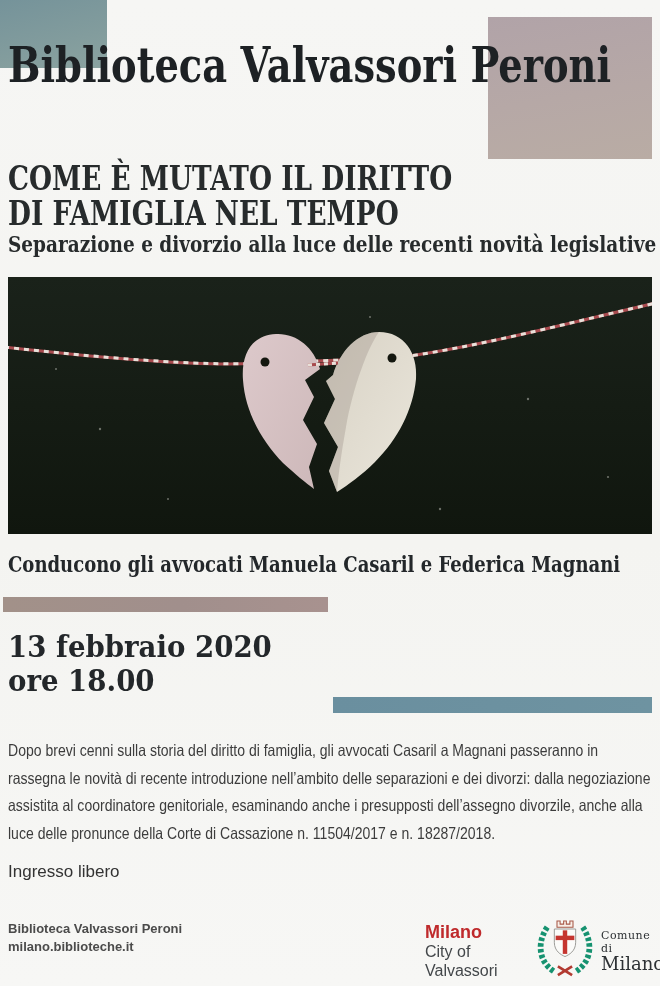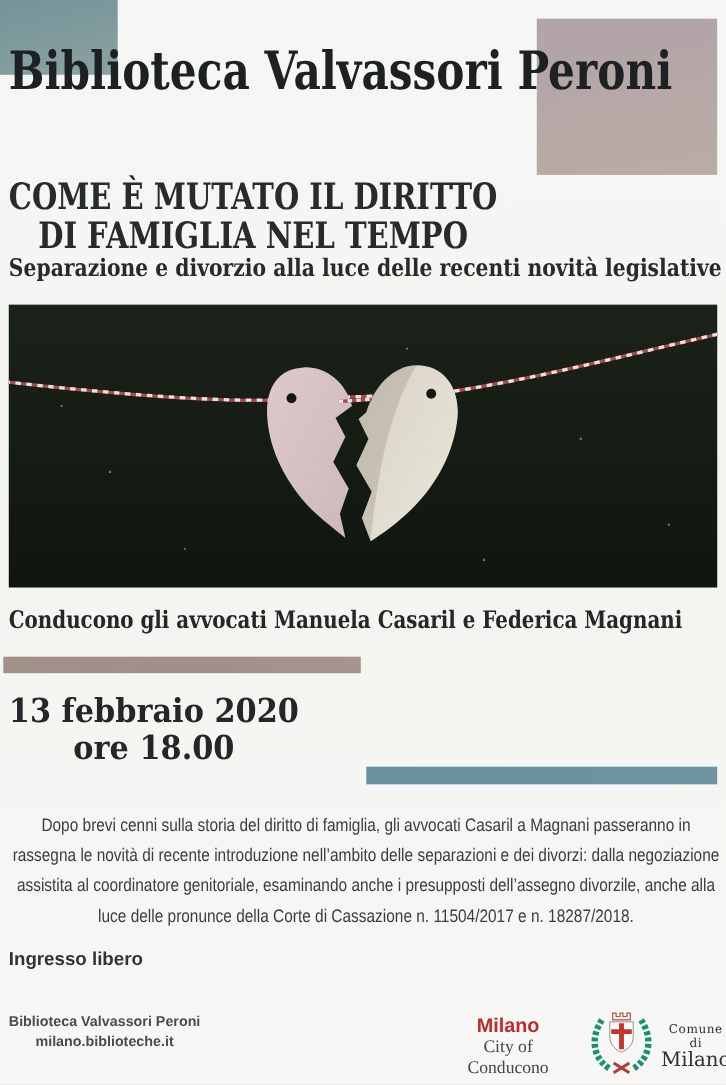--- a/index.html
+++ b/index.html
@@ -4,21 +4,20 @@
 <style>
   * { margin: 0; padding: 0; box-sizing: border-box; }
   html, body { background: #e8e8e6; }
   .poster {
     position: relative;
     width: 660px;
     height: 986px;
     background: linear-gradient(180deg, #f6f6f4 0%, #f4f4f1 55%, #f7f7f5 100%);
     font-family: "Liberation Sans", sans-serif;
     overflow: hidden;
-    text-align: center;
   }
   .abs { position: absolute; }
 
   
   .block-teal {
     left: 0; top: 19; width: 107px; height: 68px;
     background: linear-gradient(165deg, #75939a 0%, #829c9d 60%, #8ba3a0 100%);
   }
   .block-mauve {
     left: 488px; top: 17px; width: 164px; height: 142px;
@@ -65,29 +64,29 @@
     white-space: nowrap;
   }
   .description {
     left: 8px; top: 737px;
     width: 764px;
     font-size: 16.5px; line-height: 27.5px; color: #3c3c3c;
     transform: scaleX(0.85); transform-origin: left top;
   }
   .admission {
     left: 8px; top: 862px;
-    font-size: 17px; font-weight: bold; color: #333333;
+    font-size: 17px; font-weight: normal; color: #333333;
   }
   .footer-info {
     left: 8px; top: 920px;
     font-size: 13px; font-weight: bold; line-height: 17.5px; color: #4b4b4b;
   }
   .milano-col { left: 425px; top: 923px; line-height: 19px; }
   .milano-col .m-red { font-size: 18px; font-weight: bold; color: #bf2a2c; }
-  .milano-col .m-gray { font-size: 16px; color: #43474a; font-family: Liberation Serif, serif; }
+  .milano-col .m-gray { font-size: 16px; color: #43474a; }
   .comune-text { left: 601px; top: 929px; color: #2d3134; font-family: "DejaVu Serif", "Liberation Serif", serif; }
   .comune-text .c-small { font-size: 11px; letter-spacing: 0.5px; }
   .comune-text .c-big { font-size: 18px; line-height: 18px; }
 
   .photo-frame {
     left: 8px; top: 277px; width: 644px; height: 257px;
     background: #141b13;
   }
   .photo-frame svg { display: block; }
   .crest { left: 533px; top: 911px; }
@@ -173,21 +172,21 @@
   <div class="abs admission">Ingresso libero</div>
 
   <div class="abs footer-info">
     <div>Biblioteca Valvassori Peroni</div>
     <div>milano.biblioteche.it</div>
   </div>
 
   <div class="abs milano-col">
     <div class="m-red">Milano</div>
     <div class="m-gray">City of</div>
-    <div class="m-gray">Conducono</div>
+    <div class="m-gray">Valvassori</div>
   </div>
 
   <div class="abs crest">
     <svg width="64" height="68" viewBox="0 0 72 76">
 
       <path d="M16 18 C5 34 5 56 24 68" fill="none" stroke="#169270" stroke-width="6.5" stroke-dasharray="4 2.5"></path>
       <path d="M56 18 C67 34 67 56 48 68" fill="none" stroke="#169270" stroke-width="6.5" stroke-dasharray="4 2.5"></path>
 
       <path d="M28 72 L44 62 M28 62 L44 72" stroke="#b23a31" stroke-width="3" fill="none"></path>
 

